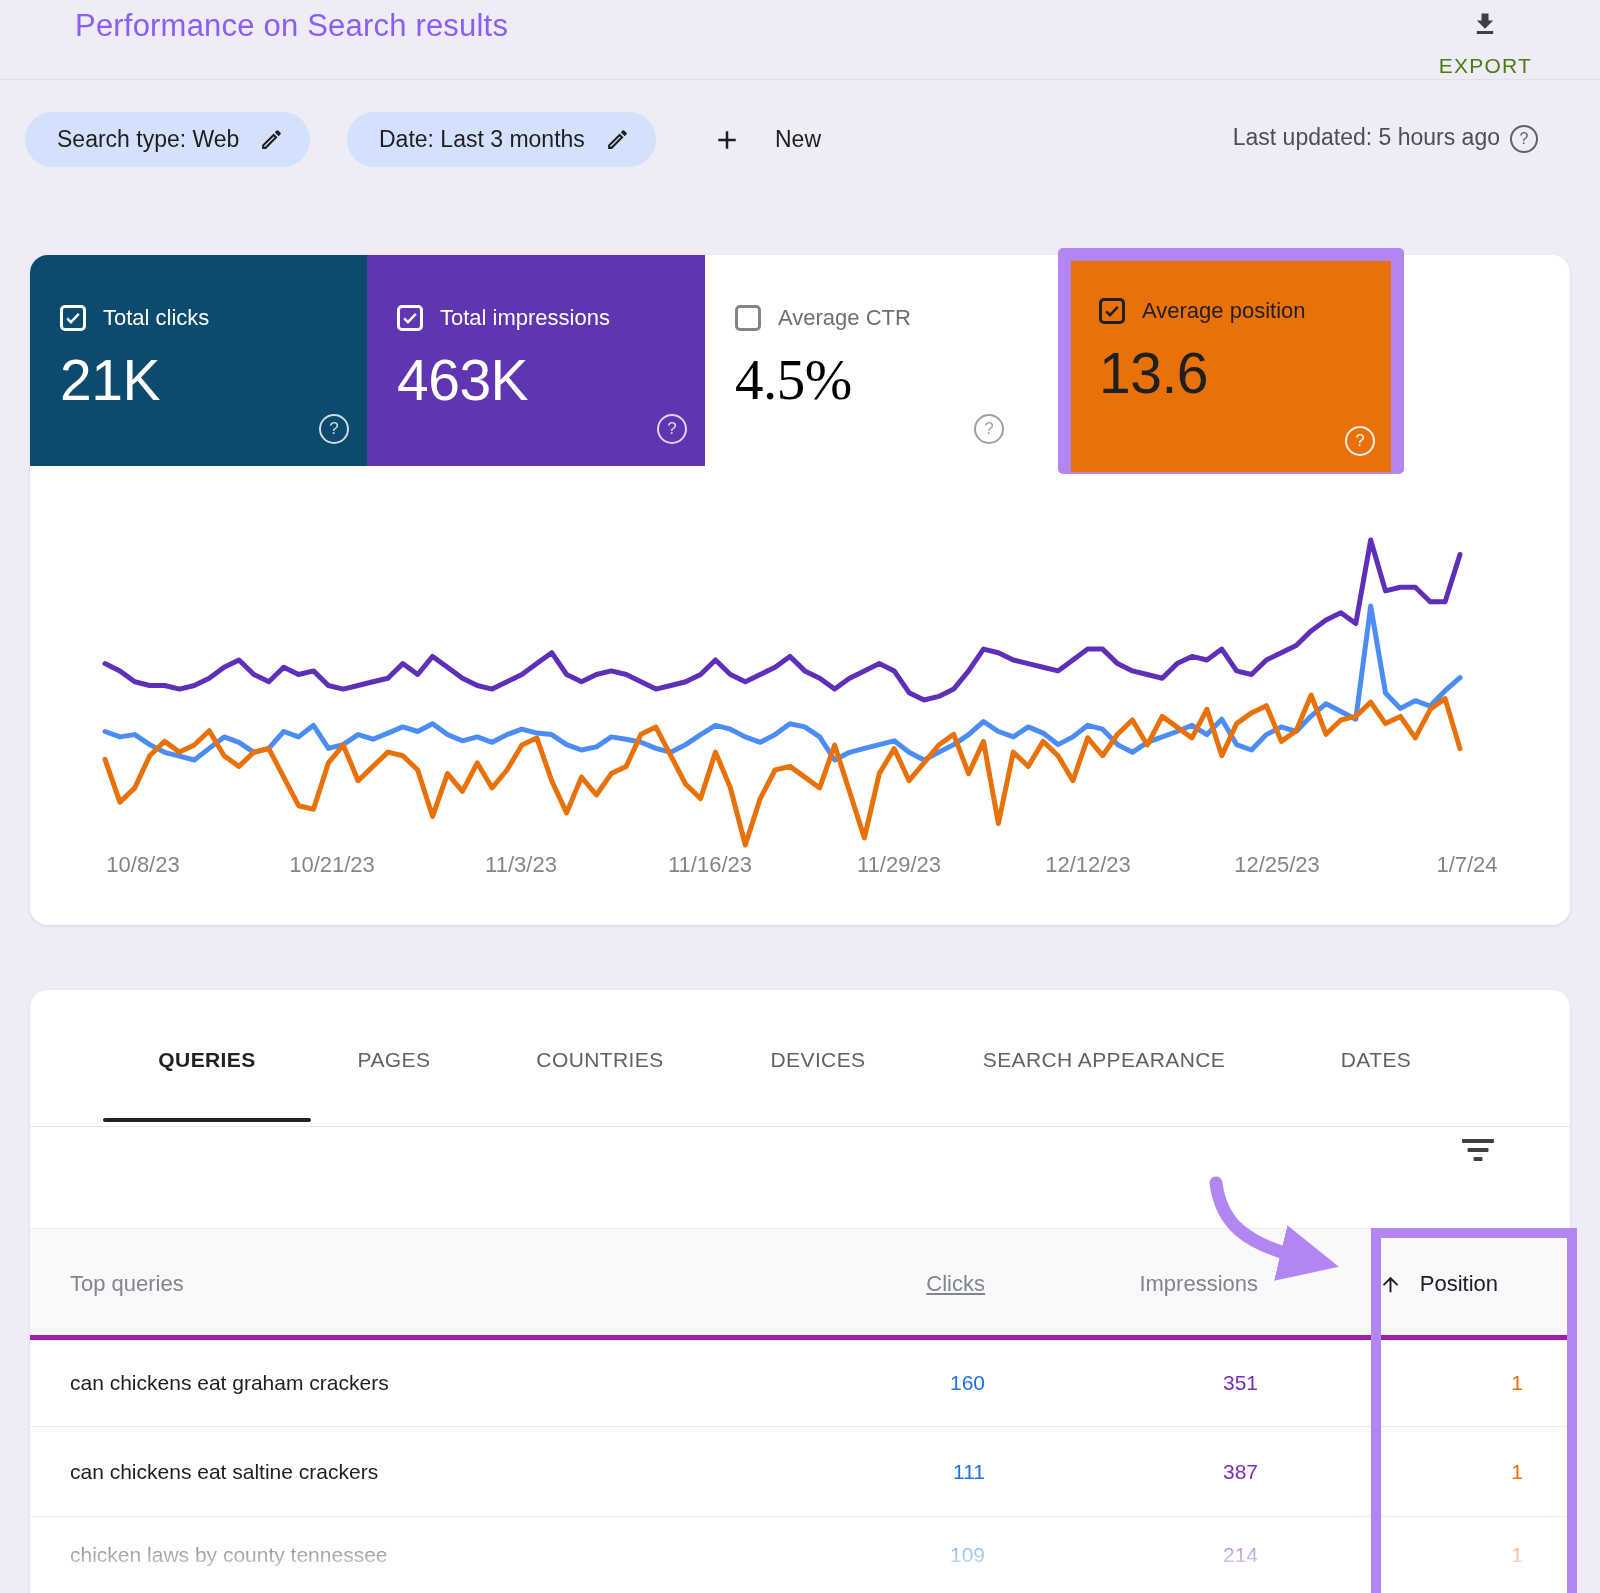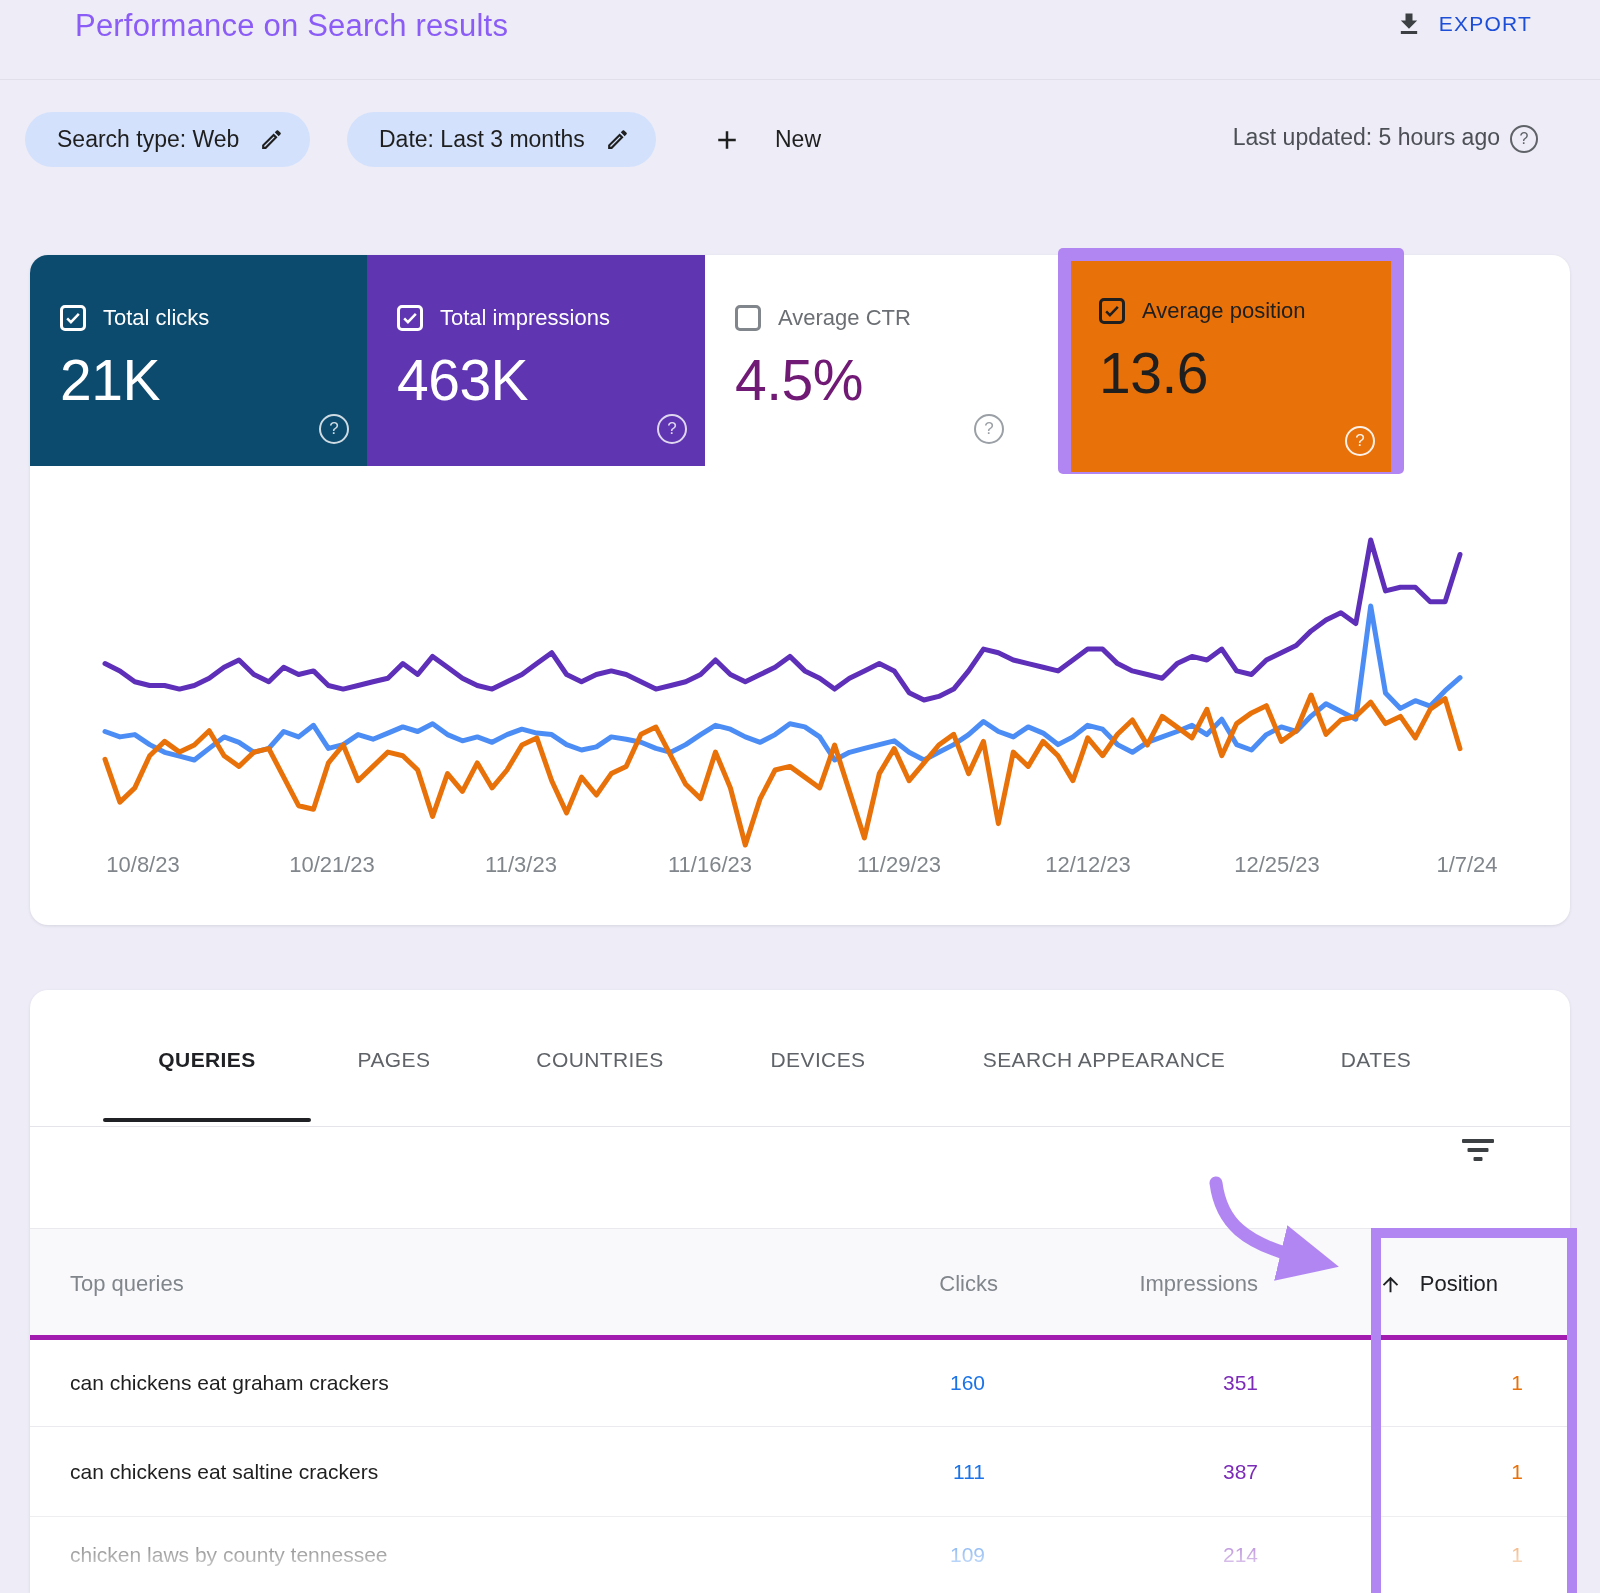--- a/index.html
+++ b/index.html
@@ -1,21 +1,21 @@
 <!DOCTYPE html>
 <html><head>
 <meta charset="utf-8">
 <style>
   html,body{margin:0;padding:0;background:#edecf7;font-family:"Liberation Sans","DejaVu Sans",sans-serif;}
   .screen{position:relative;width:1600px;height:1593px;overflow:hidden;background:#edecf7;}
   .abs{position:absolute;}
 
   
   .page-title{left:35px;top:8px;font-size:31px;font-weight:500;color:#8b5cf6;letter-spacing:.2px;margin-left:40px;}
-  .export-btn{right:68px;top:10px;display:flex;align-items:center;gap:16px;color:#1d4ed8;cursor:pointer;}
+  .export-btn{right:68px;top:10px;display:flex;align-items:center;gap:16px;color:#4d7c0f;cursor:pointer;flex-direction:column;}
   .export-btn .lbl{font-size:21px;font-weight:500;letter-spacing:1.2px;}
   .top-divider{left:0;top:79px;width:1600px;height:1px;background:#e0dfea;}
 
   
   .chip{top:112px;height:55px;background:#d3e1fc;border-radius:28px;display:flex;align-items:center;
         padding:0 26px 0 32px;gap:20px;cursor:pointer;}
   .chip .txt{font-size:23px;font-weight:500;color:#1f1f1f;white-space:nowrap;}
   .chip1{left:25px;} .chip2{left:347px;}
   .new-btn{left:712px;top:112px;height:55px;display:flex;align-items:center;gap:33px;cursor:pointer;}
   .new-btn .txt{font-size:23px;font-weight:500;color:#1f1f1f;}
@@ -33,21 +33,21 @@
   .m-impr{left:337px;width:338px;background:#5f35b1;color:#fff;}
   .m-ctr{left:675px;width:317px;background:#fff;color:#6b6f74;}
   .m-label-row{position:absolute;left:30px;top:50px;display:flex;align-items:center;gap:17px;}
   .m-label{font-size:22px;font-weight:500;white-space:nowrap;}
   .m-value{position:absolute;left:30px;top:92px;font-size:57px;font-weight:400;letter-spacing:-.5px;}
   .cb{width:26px;height:26px;border-radius:5px;box-sizing:border-box;display:flex;align-items:center;justify-content:center;flex:0 0 auto;}
   .cb.white{border:3px solid #fff;} .cb.dark{border:3px solid #1f1f1f;} .cb.empty{border:3px solid #80868b;}
   .m-help{position:absolute;right:18px;bottom:22px;width:26px;height:26px;border:2px solid;font-size:17px;}
   .m-clicks .m-help,.m-impr .m-help{color:rgba(255,255,255,.8);border-color:rgba(255,255,255,.8);}
   .m-ctr .m-help{color:#9aa0a6;border-color:#9aa0a6;}
-  .m-ctr .m-value{color:#701a75;}
+  .m-ctr .m-value{color:#000000;font-family:Liberation Serif, serif;}
   
   .pos-highlight{position:absolute;left:992px;top:-7px;width:346px;height:226px;background:#b286f2;border-radius:5px;margin-left:36px;}
   .m-pos{position:absolute;left:13px;top:13px;right:13px;bottom:13px;background:#e8710a;color:#1f1f1f;}
   .m-pos .m-label-row{top:37px;left:28px;}
   .m-pos .m-value{left:28px;top:79px;}
   .m-pos .m-help{color:rgba(255,255,255,.9);border-color:rgba(255,255,255,.9);right:16px;bottom:16px;}
 
   .chart-svg{left:100px;top:495px;}
   .x-label{position:absolute;top:852px;transform:translateX(-50%);font-size:22px;color:#80868b;white-space:nowrap;}
 
@@ -60,21 +60,21 @@
   .tab-underline{left:103px;top:1118px;width:208px;height:4px;background:#202124;border-radius:2px;}
   .tabs-divider{left:30px;top:1126px;width:1540px;height:1px;background:#e4e4ea;}
   .filter-icon{left:1462px;top:1139px;width:32px;height:24px;cursor:pointer;}
   .filter-icon .b{position:absolute;left:50%;transform:translateX(-50%);height:4px;background:#3c4043;border-radius:1px;}
   .filter-icon .b1{top:0;width:32px;} .filter-icon .b2{top:9px;width:21px;} .filter-icon .b3{top:18px;width:9px;}
 
   .thead{left:30px;top:1228px;width:1540px;height:112px;background:#f9f9fc;box-sizing:border-box;
          border-top:1px solid #e9e9ee;border-bottom:5px solid #a21caf;}
   .th{position:absolute;top:0;height:110px;display:flex;align-items:center;font-size:22px;color:#80868b;}
   .th-queries{left:40px;}
-  .th-clicks{right:572px;} .th-impr{right:312px;}
+  .th-clicks{right:585px;text-decoration:underline;} .th-impr{right:312px;}
   .th-pos{right:72px;gap:18px;color:#202124;font-weight:500;cursor:pointer;}
   .row{position:absolute;left:30px;width:1540px;height:90px;background:#fff;box-sizing:border-box;
        border-bottom:1px solid #ebebef;}
   .row1{top:1340px;height:87px;} .row2{top:1427px;} .row3{top:1517px;height:76px;border-bottom:none;}
   .cell{position:absolute;top:0;height:100%;display:flex;align-items:center;font-size:21px;}
   .c-query{left:40px;color:#1f1f1f;}
   .c-clicks{right:585px;color:#1a73e8;cursor:pointer;}
   .c-impr{right:312px;color:#7c2bb8;}
   .c-pos{right:47px;color:#e8710a;}
 

